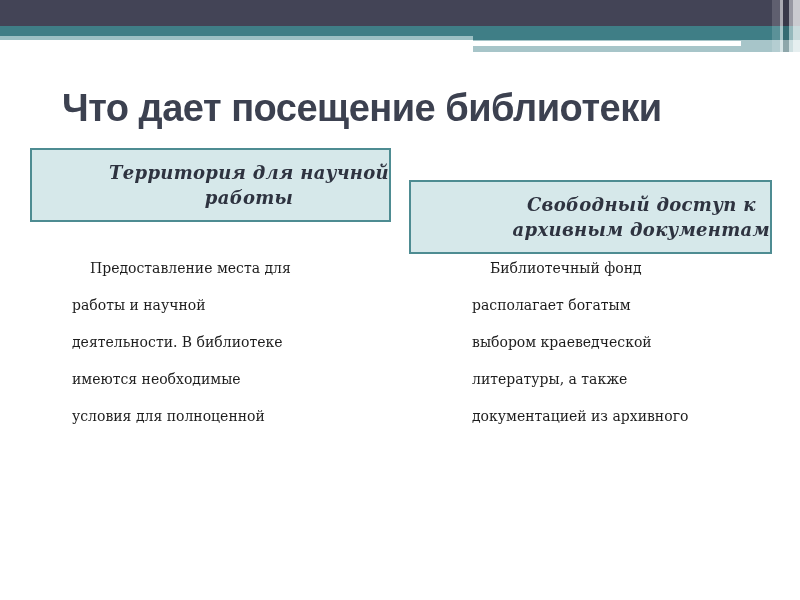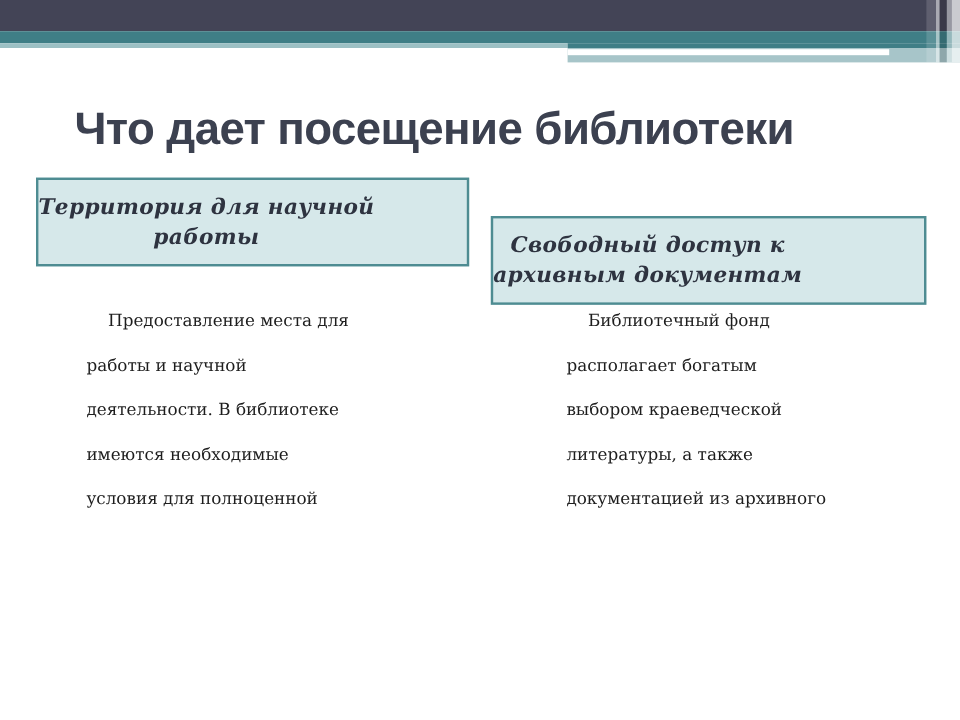--- a/index.html
+++ b/index.html
@@ -34,21 +34,21 @@
     letter-spacing: -0.5px;
     color: var(--title-color);
     white-space: nowrap;
   }
   
   .header-box {
     position: absolute; top: 148px; height: 74px;
     box-sizing: border-box;
     border: 2px solid var(--box-border);
     background: var(--box-fill);
-    display: flex; align-items: center; justify-content: flex-start;
+    display: flex; align-items: center; justify-content: flex-end;
     text-align: center;
   }
   .header-box.left  { left: 30px;  width: 361px; }
   .header-box.right { left: 409px; width: 363px; margin-top: 32px; }
   .header-box .label {
     font-family: "DejaVu Serif", serif;
     font-weight: bold; font-style: italic;
     font-size: 18px; line-height: 25px;
     color: var(--header-text);
     white-space: pre-line;

